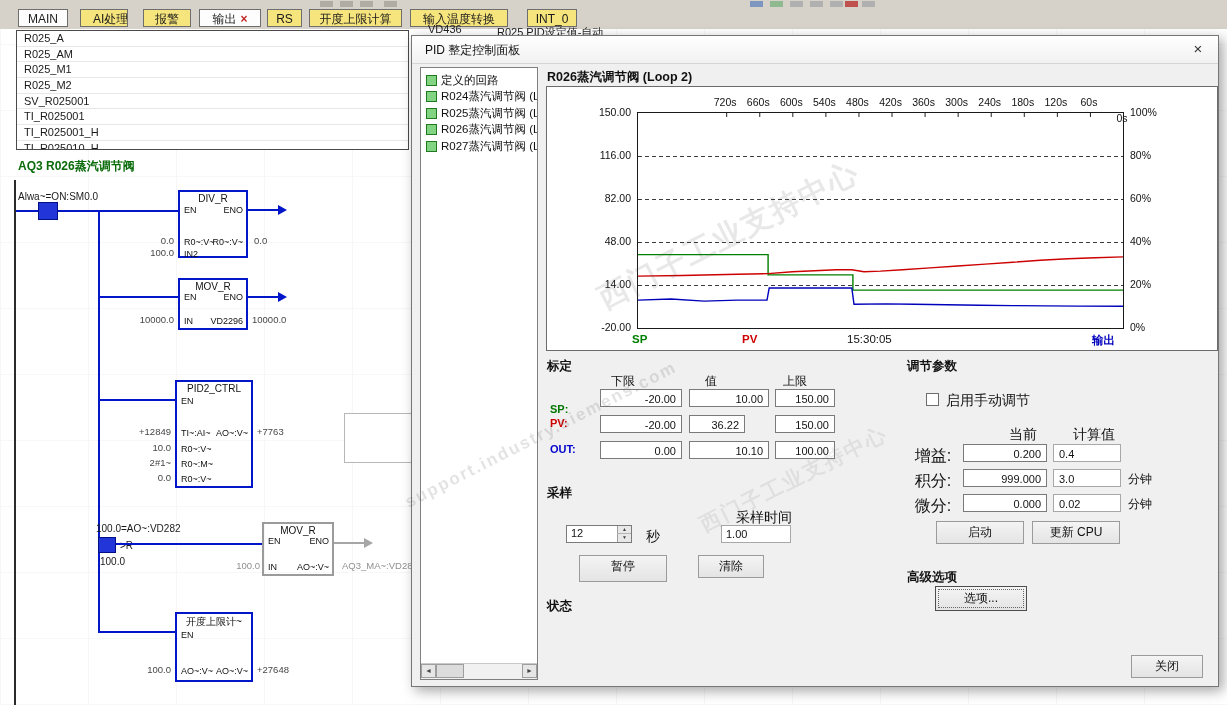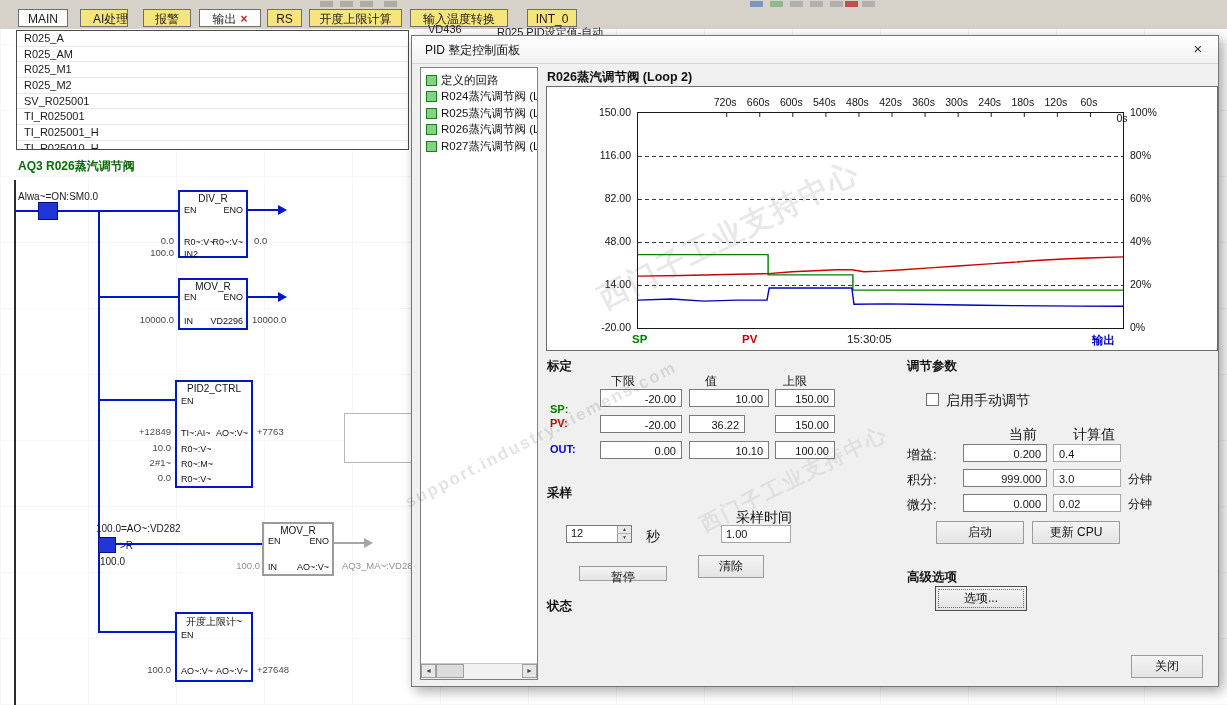--- a/index.html
+++ b/index.html
@@ -63,21 +63,21 @@
   .ylab{position:absolute;left:24px;width:60px;text-align:right;font-size:10.5px;color:#111;}
   .yrlab{position:absolute;left:583px;font-size:10.5px;color:#111;}
   .leg{position:absolute;top:246px;font-size:11.5px;font-weight:bold;white-space:nowrap;}
   .dlg-h{position:absolute;font-size:12.5px;font-weight:bold;color:#111;white-space:nowrap;}
   .colh{position:absolute;font-size:12px;color:#111;white-space:nowrap;}
   .lab{position:absolute;font-size:14px;color:#111;white-space:nowrap;}
   .fld{position:absolute;height:18px;line-height:18px;background:#fff;border:1px solid #7a7a7a;box-sizing:border-box;font-size:11px;color:#111;}
   .fld.num{text-align:right;padding-right:5px;}
   .fld.calc{text-align:left;padding-left:5px;border-color:#a8a8a8;}
   .cal-lab{position:absolute;left:138px;font-size:11px;font-weight:bold;white-space:nowrap;}
-  .tun-lab{position:absolute;left:495px;width:52px;text-align:left;font-size:13px;color:#111;white-space:nowrap;}
+  .tun-lab{position:absolute;left:495px;width:52px;text-align:center;font-size:16px;color:#111;white-space:nowrap;}
   .tun-unit{position:absolute;left:716px;font-size:12px;color:#111;white-space:nowrap;}
   .btn{position:absolute;background:linear-gradient(#f4f4f4,#e4e4e4);border:1px solid #9b9b9b;box-sizing:border-box;
        font-size:12px;color:#111;text-align:center;line-height:21px;cursor:default;}
   .btn.default{border:1px solid #4d4d4d;outline:1px dotted #666;outline-offset:-4px;line-height:23px;}
   #manual-check{position:absolute;left:514px;top:357px;width:13px;height:13px;background:#fff;border:1px solid #6e6e6e;box-sizing:border-box;}
   #rate-spin{position:absolute;left:154px;top:489px;width:66px;height:18px;background:#fff;border:1px solid #7a7a7a;box-sizing:border-box;}
   #rate-val{position:absolute;left:4px;top:1px;font-size:11px;color:#111;}
   .spin{position:absolute;right:0;width:14px;height:8px;background:#e8e8e8;border-left:1px solid #9e9e9e;box-sizing:border-box;
         font-size:5px;line-height:7px;text-align:center;color:#444;}
   .spin.up{top:0;border-bottom:1px solid #b5b5b5;}
@@ -315,21 +315,21 @@
     <div class="dlg-h" style="left:135px;top:449px">采样</div>
     <div class="lab" style="left:154px;top:473px"></div>
     <div class="lab" style="left:324px;top:473px">采样时间</div>
     <div id="rate-spin">
       <span id="rate-val">12</span>
       <div class="spin up">▲</div>
       <div class="spin dn">▼</div>
     </div>
     <div class="lab" style="left:234px;top:492px">秒</div>
     <div id="time-box">1.00</div>
-    <div class="btn" style="left:167px;top:530px;width:88px;height:15px">暂停</div>
+    <div class="btn" style="left:167px;top:519px;width:88px;height:27px">暂停</div>
     <div class="btn" style="left:286px;top:519px;width:66px;height:23px">清除</div>
     <div class="dlg-h" style="left:135px;top:562px">状态</div>
 
     <div class="dlg-h" style="left:495px;top:322px">调节参数</div>
     <div id="manual-check"></div>
     <div class="lab" style="left:534px;top:356px">启用手动调节</div>
     <div class="lab" style="left:597px;top:390px">当前</div>
     <div class="lab" style="left:661px;top:390px">计算值</div>
     <div class="btn" style="left:524px;top:485px;width:88px;height:23px">启动</div>
     <div class="btn" style="left:620px;top:485px;width:88px;height:23px">更新 CPU</div>

